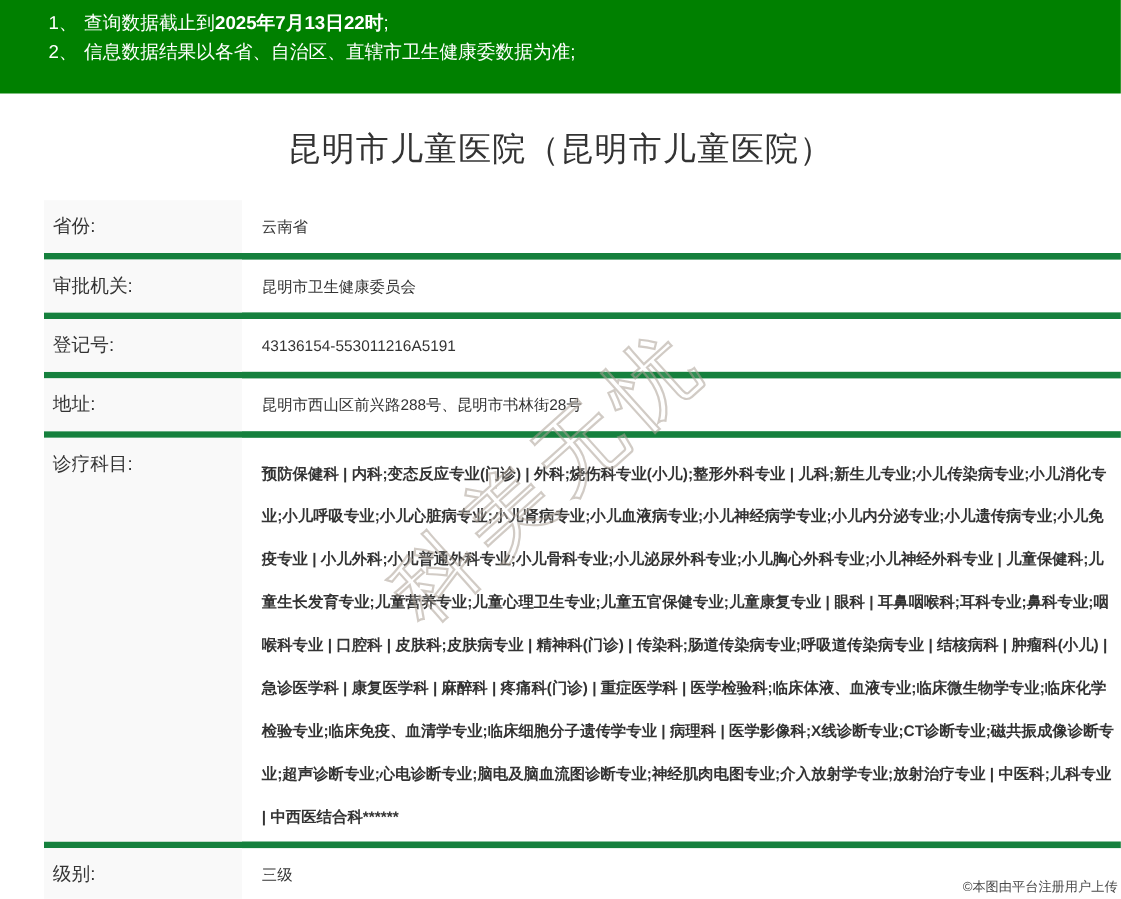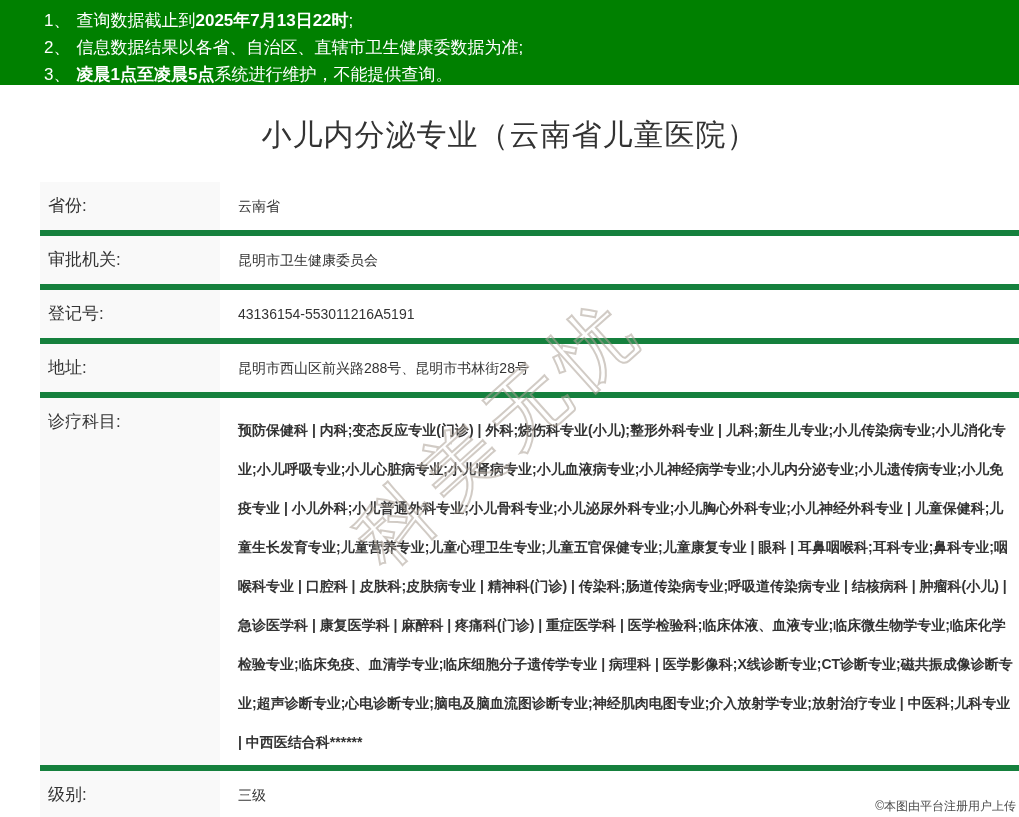--- a/index.html
+++ b/index.html
@@ -109,27 +109,24 @@
 
 <div class="page">
 
   <div class="notice-banner">
     <div class="notice-line">
       <span class="notice-num">1、</span><span>查询数据截止到</span><span class="notice-bold">2025年7月13日22时</span><span>;</span>
     </div>
     <div class="notice-line">
       <span class="notice-num">2、</span><span>信息数据结果以各省、自治区、直辖市卫生健康委数据为准;</span><span class="notice-bold"></span><span></span>
     </div>
-    <div class="notice-line">
-      <span class="notice-num">3、</span><span></span><span class="notice-bold">凌晨1点至凌晨5点</span><span>系统进行维护，不能提供查询。</span>
-    </div>
   </div>
 
   <div class="title-wrap">
-    <span class="page-title">小儿内分泌专业（云南省儿童医院）</span>
+    <span class="page-title">昆明市儿童医院（昆明市儿童医院）</span>
   </div>
 
   <div class="info-table">
 
     <div class="info-row">
       <div class="row-label">省份:</div>
       <div class="row-value">云南省</div>
     </div>
 
     <div class="info-row">

